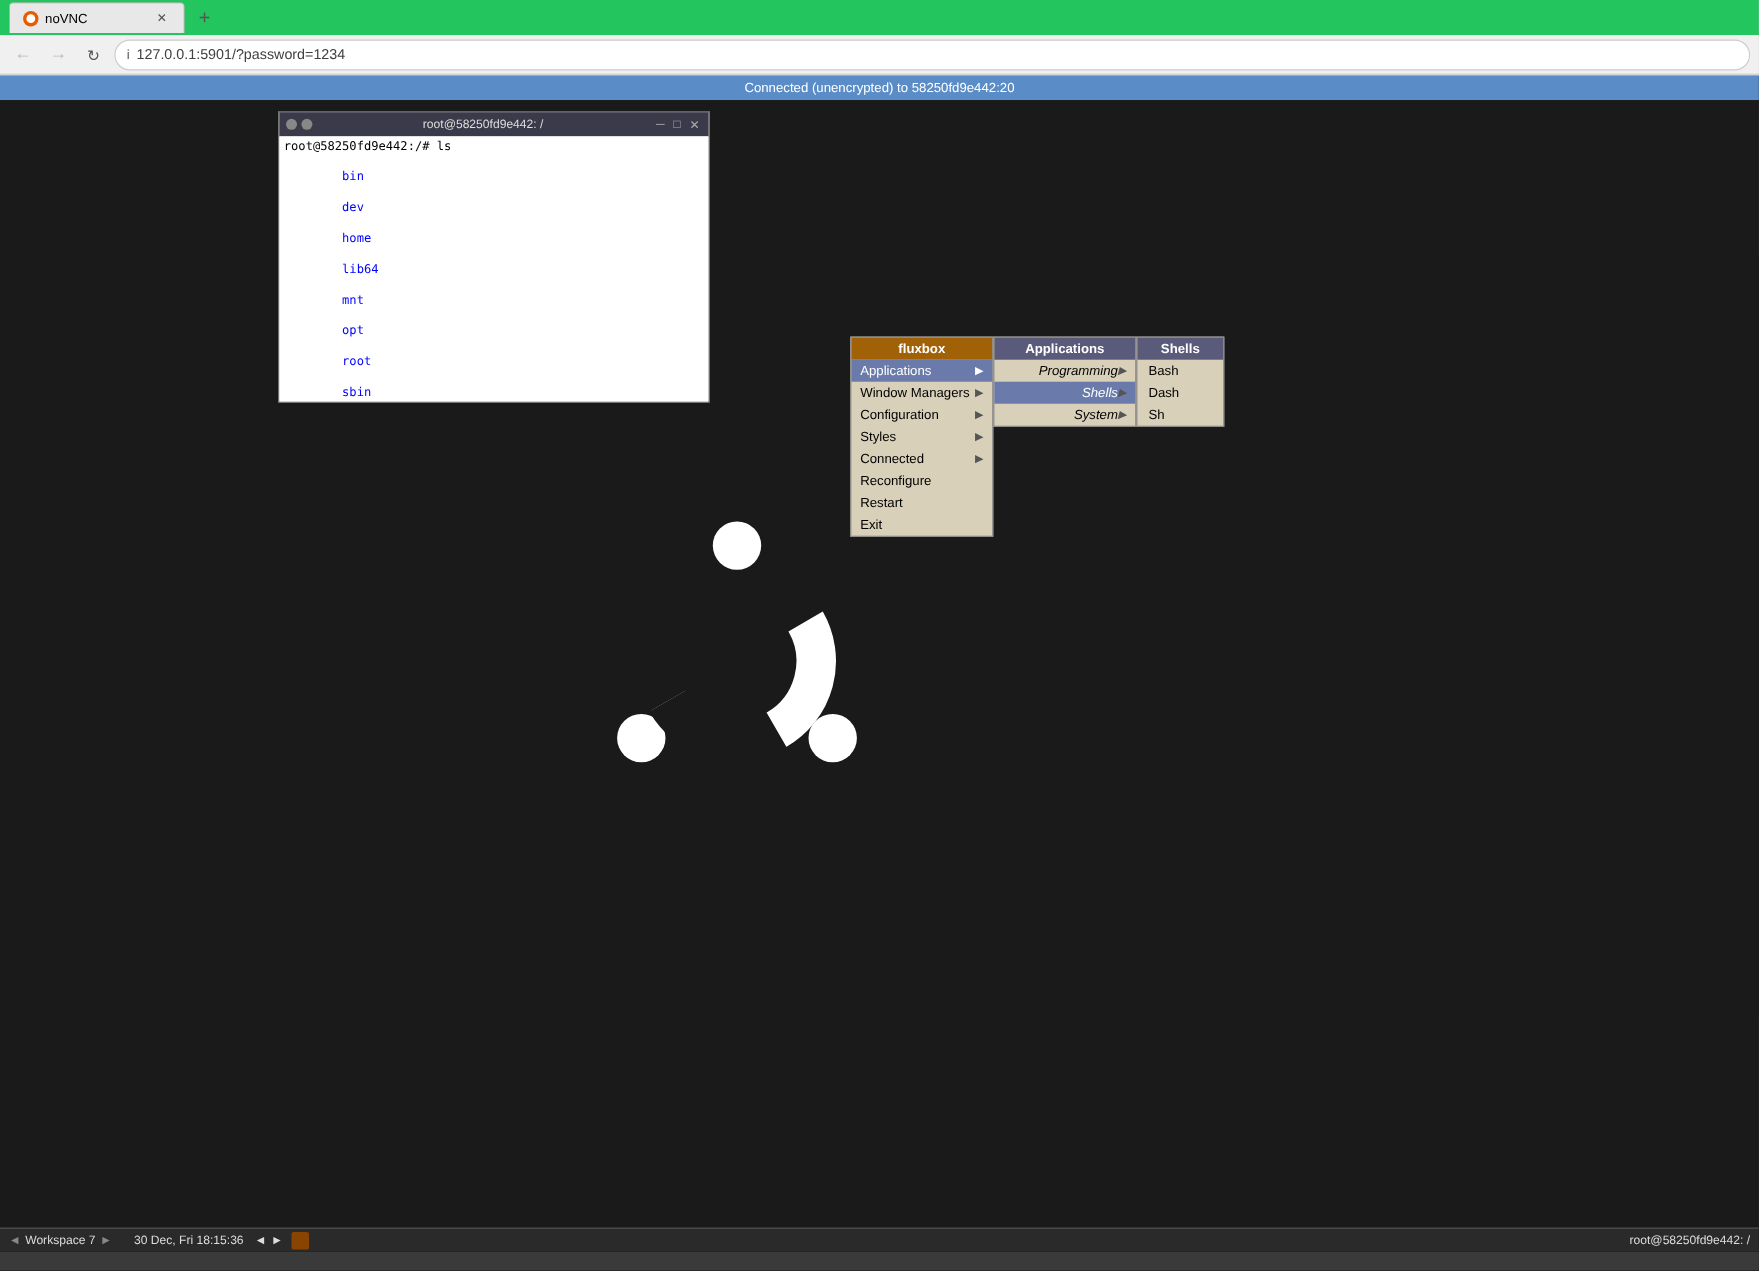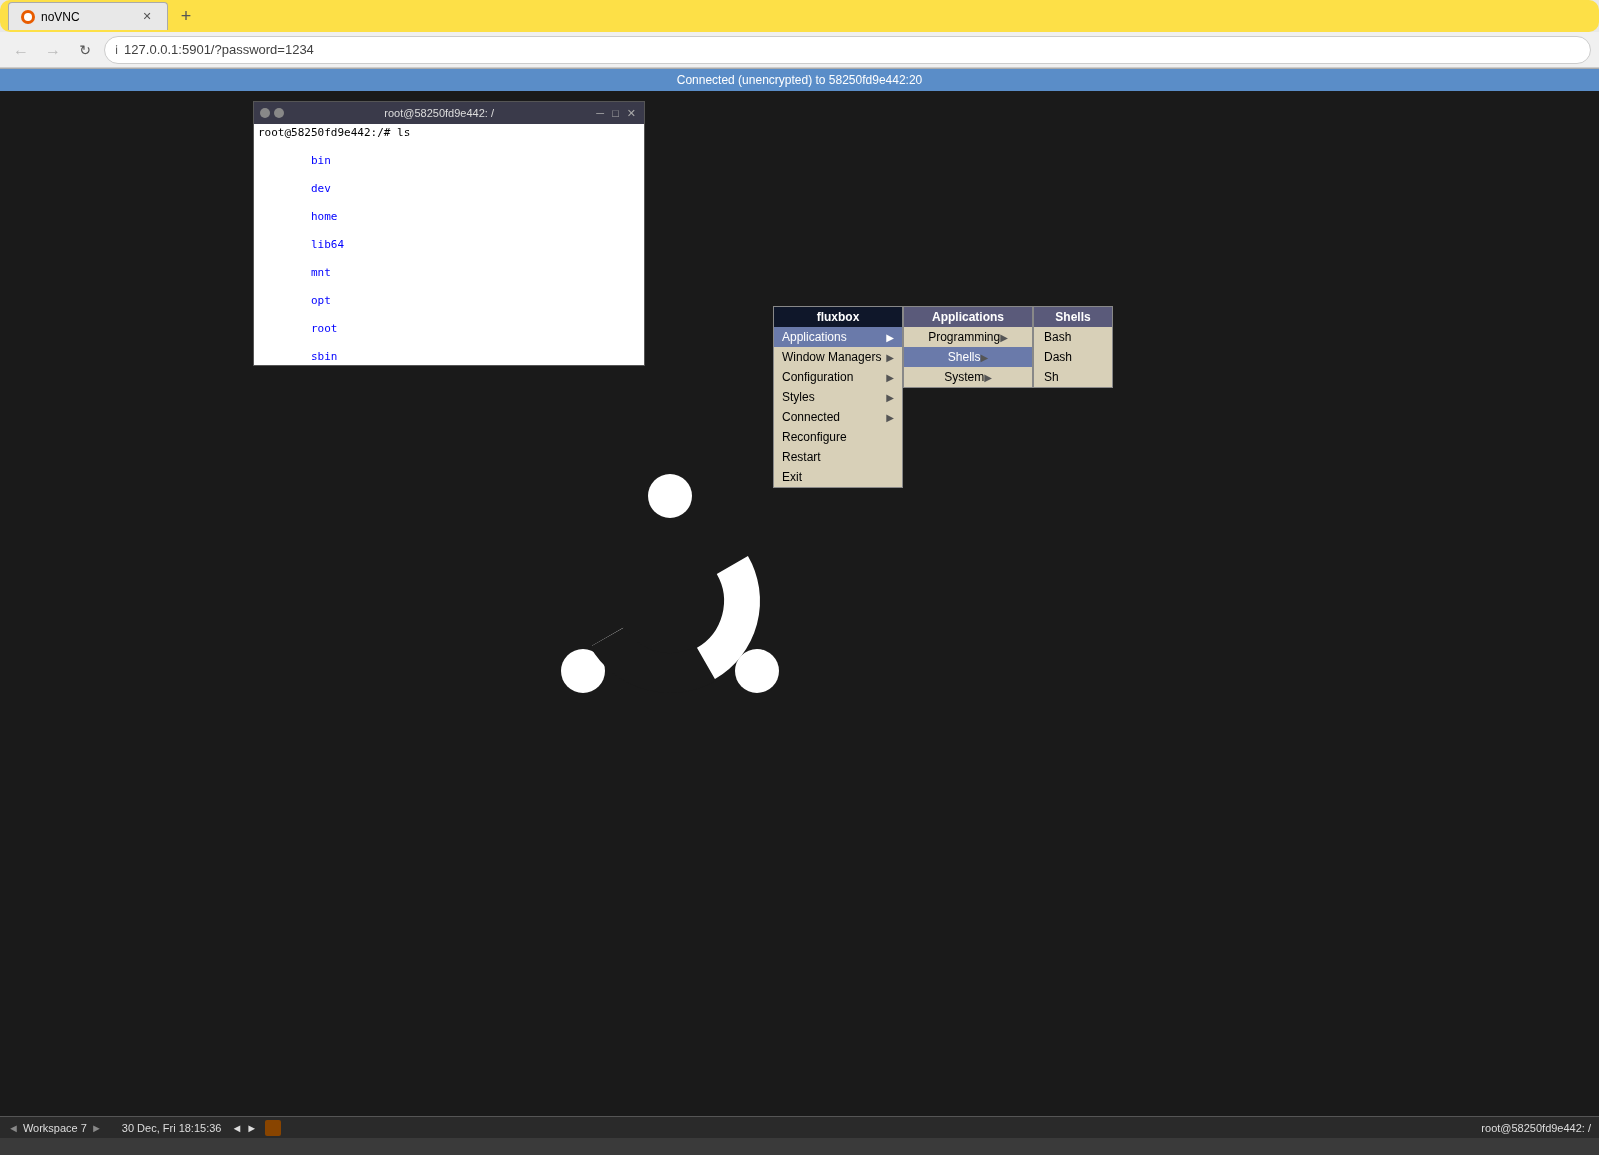--- a/index.html
+++ b/index.html
@@ -14,25 +14,24 @@
     
     .browser-chrome {
       width: 100%;
       background: #e8e8e8;
       border-bottom: 1px solid #aaa;
     }
 
     .tab-bar {
       display: flex;
       align-items: center;
-      background: #fde047;
+      background: #22c55e;
       height: 32px;
       padding: 0 8px;
       gap: 4px;
-      border-radius: 10px;
     }
 
     .tab {
       display: flex;
       align-items: center;
       background: #e8e8e8;
       border: 1px solid #aaa;
       border-bottom: none;
       border-radius: 4px 4px 0 0;
       padding: 0 12px;
@@ -273,21 +272,21 @@
       align-items: flex-start;
     }
 
     .menu-col {
       border: 1px solid #888;
       background: #d8d0b8;
       min-width: 130px;
     }
 
     .menu-header {
-      background: #0f172a;
+      background: #a16207;
       color: white;
       font-size: 12px;
       font-weight: bold;
       padding: 3px 8px;
       text-align: center;
     }
 
     .menu-item {
       font-size: 12px;
       padding: 3px 8px;
@@ -326,23 +325,24 @@
       font-weight: bold;
       padding: 3px 8px;
       text-align: center;
     }
 
     .submenu-item {
       font-size: 12px;
       padding: 3px 8px;
       display: flex;
       align-items: center;
-      justify-content: center;
+      justify-content: flex-end;
       cursor: pointer;
       color: #000;
+      font-style: italic;
     }
 
     .submenu-item.active {
       background: #6a7aaa;
       color: white;
     }
 
     .submenu-item .arrow {
       color: #555;
       font-size: 10px;

